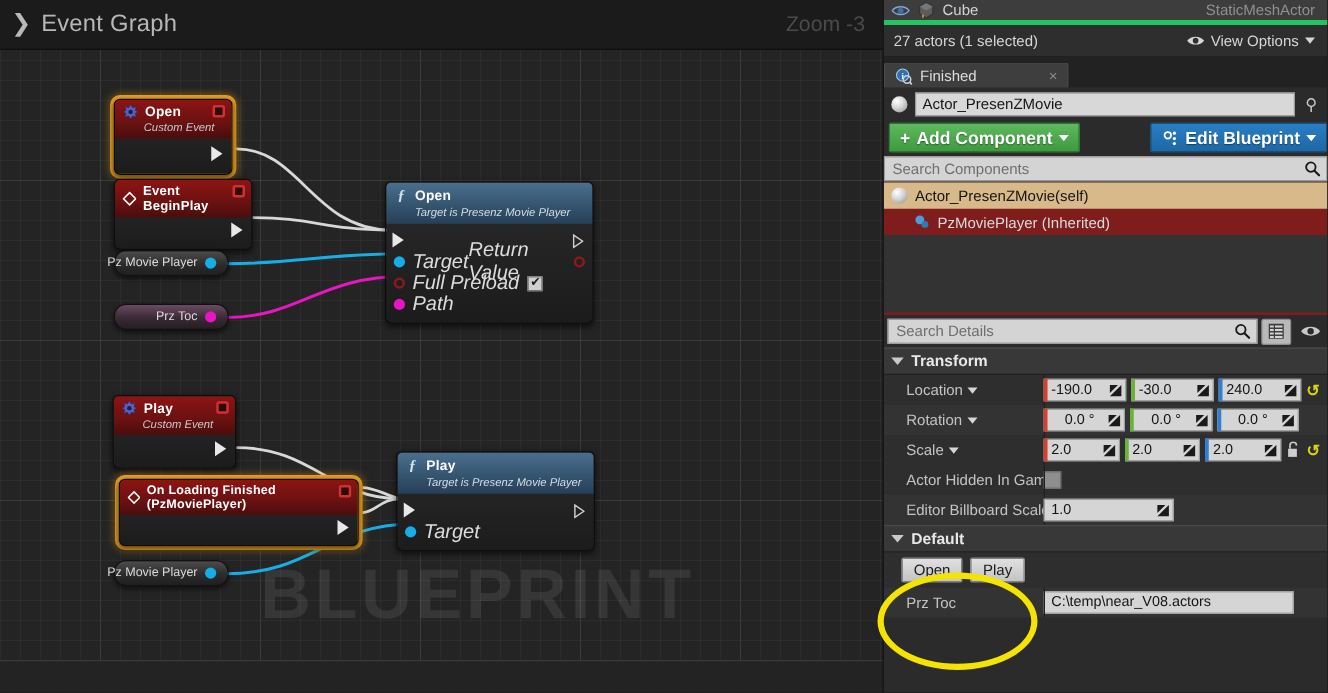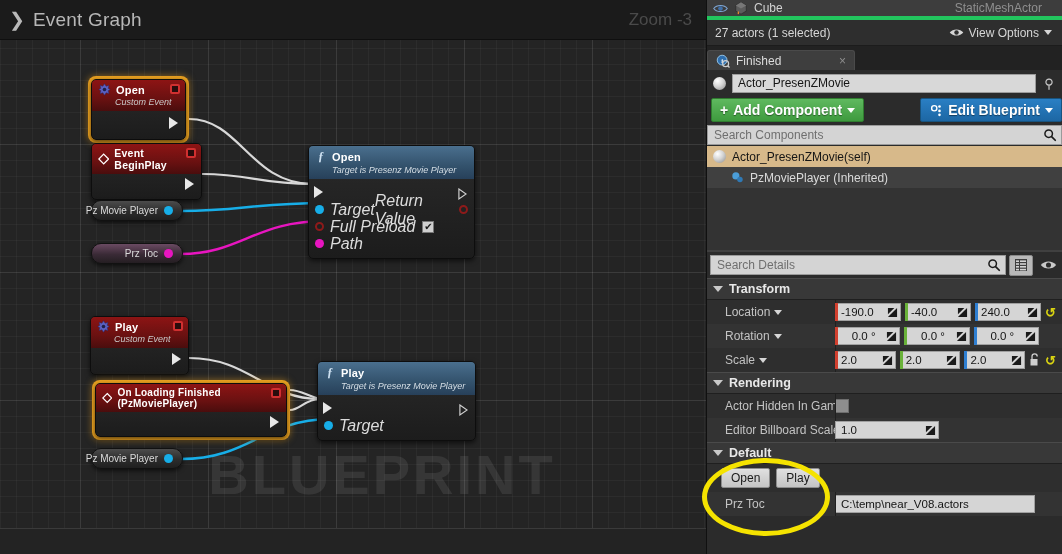--- a/index.html
+++ b/index.html
@@ -132,21 +132,21 @@
     border-left: 1px solid #101010;
   }
   .outliner-row {
     height: 20px; display: flex; align-items: center;
     background: #3d3d3d; padding-left: 6px; gap: 6px;
     border-bottom: 4px solid #22c55e;
   }
   .eye-ico { width: 15px; height: 11px; display:block; }
   .cube-ico { width: 14px; height: 14px; display:block; }
   .outliner-name { color: #d2d2d2; font-size: 12px; }
-  .outliner-type { margin-left: auto; margin-right: 20px; color: #8f8f8f; font-size: 12px; }
+  .outliner-type { margin-left: auto; margin-right: 10px; color: #8f8f8f; font-size: 12px; }
   .actors-row {
     height: 26px; display:flex; align-items:center;
     background: #2e2e2e; padding: 0 10px 0 8px;
     border-bottom: 1px solid #1c1c1c;
   }
   .actors-count { color: #d6d6d6; font-size: 12px; }
   .viewopts { margin-left: auto; display: flex; align-items: center; gap: 5px; color: #d6d6d6; font-size: 12px; }
   .caret-dn { width:0;height:0;border-left:4px solid transparent;border-right:4px solid transparent;border-top:5px solid #d6d6d6; }
 
   .tabstrip { height: 24px; background: #222; display: flex; align-items: flex-end; padding-top: 4px; }
@@ -187,21 +187,21 @@
   }
   .caret-w { width:0;height:0;border-left:4px solid transparent;border-right:4px solid transparent;border-top:5px solid #fff; }
 
   .searchbar {
     height: 20px; background: #d4d4d4; border: 1px solid #9a9a9a;
     display:flex; align-items:center; padding: 0 4px 0 6px; margin: 1px 0;
   }
   .searchbar .ph { color: #6f6f6f; font-size: 12px; flex:1; }
   .mag { width: 14px; height: 14px; display:block; }
 
-  .comp-tree { background: #404040; padding-bottom: 2px; }
+  .comp-tree { background: #7f1d1d; padding-bottom: 2px; }
   .comp-row { height: 21px; display:flex; align-items:center; gap: 6px; padding-left: 6px; }
   .comp-row.sel { background: #d7b98a; }
   .comp-row.sel .comp-label { color: #151515; }
   .comp-label { color: #dadada; font-size: 12px; }
   .comp-blob { width: 13px; height: 13px; display:block; }
   .comp-spacer { height: 62px; background: #333; }
 
   .detail-search-row { height: 26px; display:flex; align-items:center; gap: 3px; background: #2b2b2b; padding: 0 2px 0 3px; }
   .icon-btn { width: 24px; height: 21px; display:flex; align-items:center; justify-content:center;
      background: #b9b9b9; border: 1px solid #8a8a8a; border-radius: 2px; }
@@ -587,21 +587,21 @@
         <span class="numfield">
           <span class="axisbar" style="background:#d2402f"></span>
           <span class="val">-190.0</span>
           <svg class="drag-ico" viewBox="0 0 12 12">
               <path d="M11 1 L11 11 L1 11 Z" fill="#1a1a1a"></path>
               <path d="M1 1 L8 1 L1 8 Z" fill="#1a1a1a"></path>
             </svg>
         </span>
         <span class="numfield">
           <span class="axisbar" style="background:#6ab23a"></span>
-          <span class="val">-40.0</span>
+          <span class="val">-30.0</span>
           <svg class="drag-ico" viewBox="0 0 12 12">
               <path d="M11 1 L11 11 L1 11 Z" fill="#1a1a1a"></path>
               <path d="M1 1 L8 1 L1 8 Z" fill="#1a1a1a"></path>
             </svg>
         </span>
         <span class="numfield">
           <span class="axisbar" style="background:#2f7fd2"></span>
           <span class="val">240.0</span>
           <svg class="drag-ico" viewBox="0 0 12 12">
               <path d="M11 1 L11 11 L1 11 Z" fill="#1a1a1a"></path>
@@ -679,24 +679,20 @@
             </svg>
         </span>
         <svg class="lock-ico" viewBox="0 0 12 14">
           <path d="M3 6 L3 3.4 A2.6 2.6 0 0 1 8.2 3.4" fill="none" stroke="#cfcfcf" stroke-width="1.3"></path>
           <rect x="1.5" y="6" width="7" height="6.5" fill="#cfcfcf"></rect>
         </svg>
         <span class="reset-ico">↺</span>
       </div>
     </div>
 
-    <div class="section-hdr">
-      <span class="tri-dn"></span>
-      <span class="stitle">Rendering</span>
-    </div>
 
     <div class="prop-row">
       <div class="splitter"></div>
       <div class="prop-label">Actor Hidden In Game</div>
       <div class="prop-ctrl">
         <span class="chk-gray"></span>
       </div>
     </div>
 
     <div class="prop-row alt">

